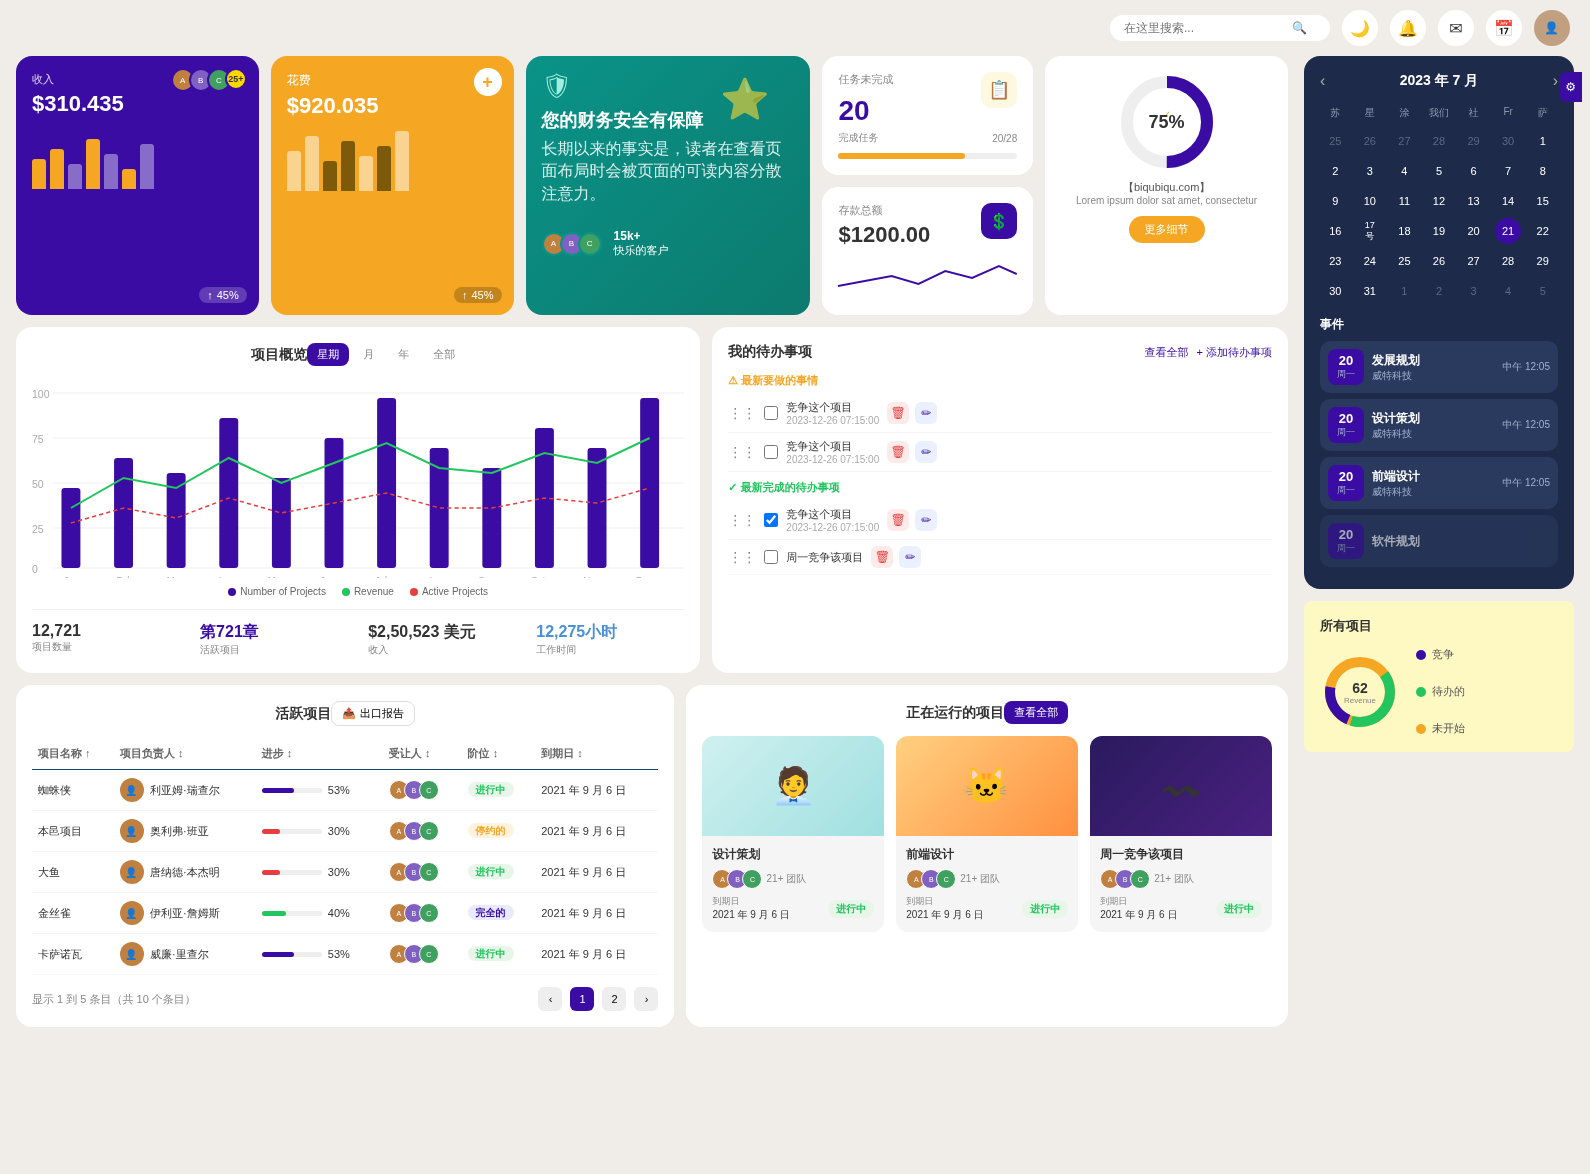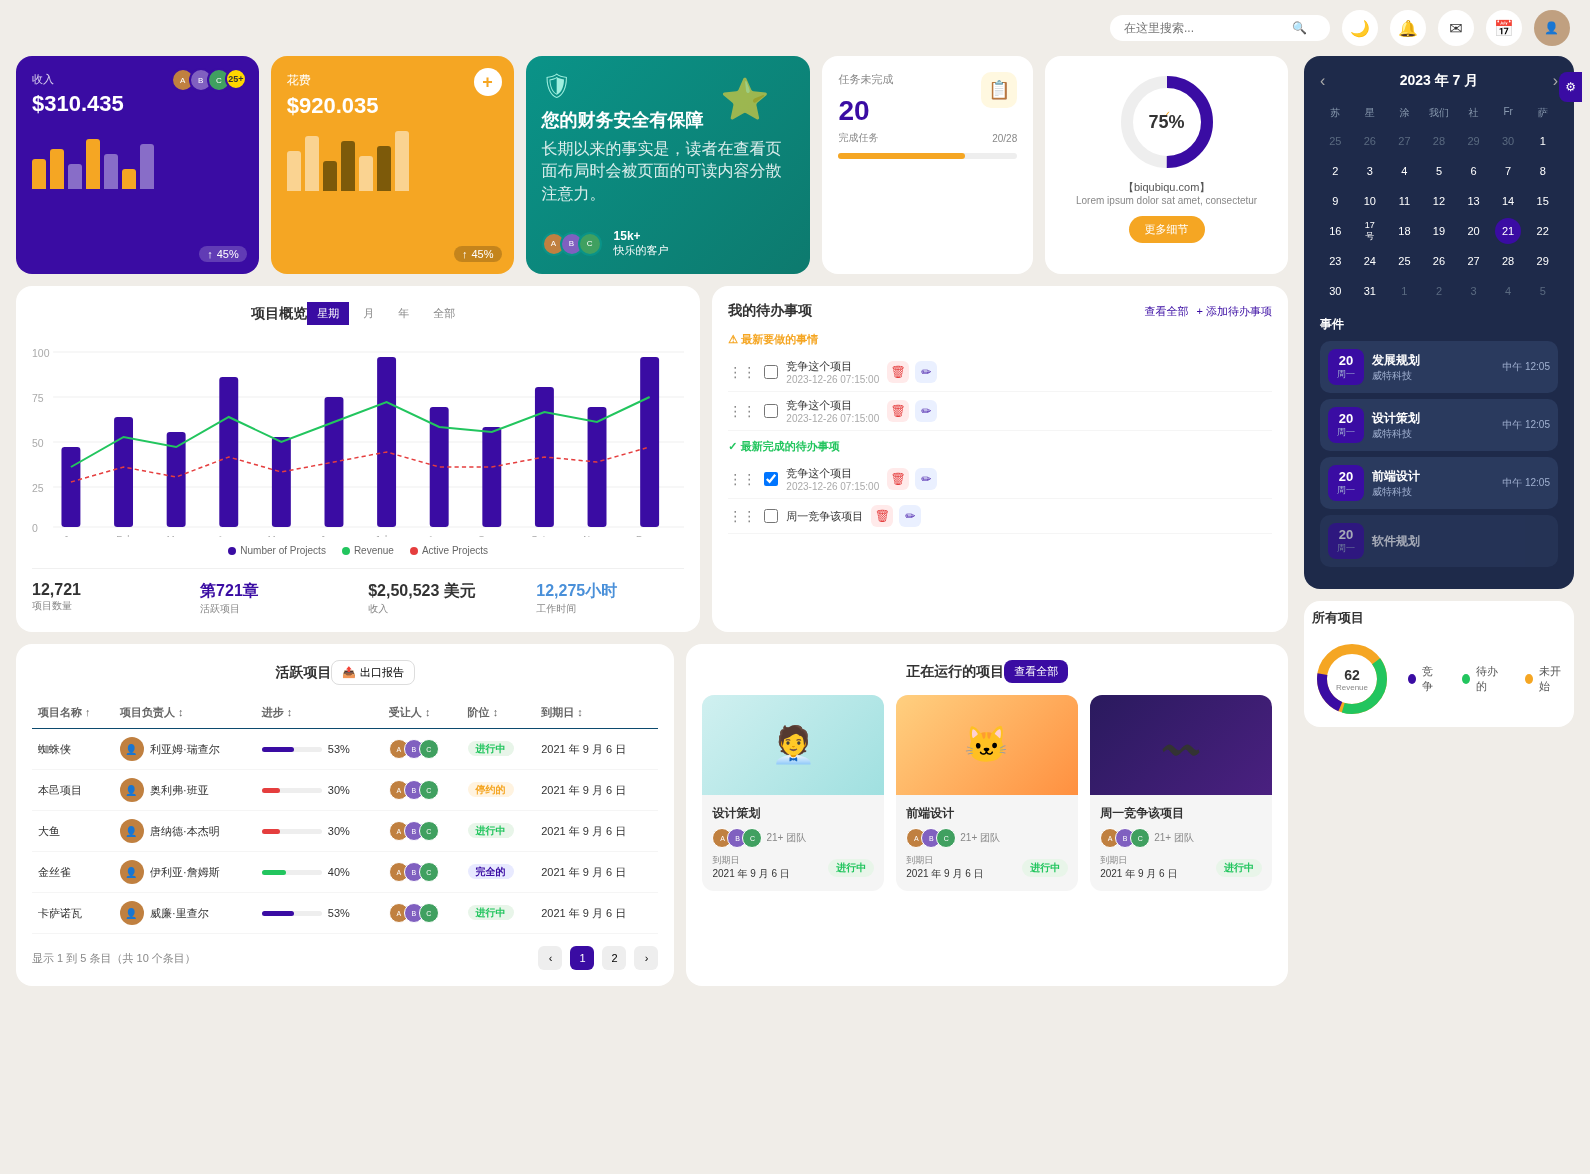--- a/index.html
+++ b/index.html
@@ -64,21 +64,21 @@
     .donut-pct { position: absolute; top: 50%; left: 50%; transform: translate(-50%, -50%); font-size: 18px; font-weight: bold; color: #333; }
     .donut-label { font-size: 11px; color: #555; text-align: center; margin-top: 8px; }
     .donut-sublabel { font-size: 10px; color: #888; text-align: center; }
     .more-btn { background: #f5a623; color: #fff; border: none; border-radius: 20px; padding: 6px 16px; cursor: pointer; font-size: 11px; margin-top: 10px; }
 
     
     .card-project { background: #fff; border-radius: 16px; padding: 16px; }
     .card-header { display: flex; align-items: center; justify-content: center; margin-bottom: 12px; }
     .card-title { font-size: 14px; font-weight: bold; }
     .tab-group { display: flex; gap: 4px; }
-    .tab-btn { padding: 4px 10px; border-radius: 0; border: none; background: transparent; cursor: pointer; font-size: 11px; color: #888; }
+    .tab-btn { padding: 4px 10px; border-radius: 8px; border: none; background: transparent; cursor: pointer; font-size: 11px; color: #888; }
     .tab-btn.active { background: #3a0ca3; color: #fff; }
     .chart-area { height: 200px; position: relative; }
     .chart-stats { display: flex; gap: 20px; margin-top: 12px; padding-top: 12px; border-top: 1px solid #f0f0f0; }
     .stat-item { flex: 1; }
     .stat-value { font-size: 16px; font-weight: bold; }
     .stat-value.purple { color: #3a0ca3; }
     .stat-value.blue { color: #4a90d9; }
     .stat-label { font-size: 10px; color: #888; }
     .legend { display: flex; gap: 16px; margin-top: 8px; justify-content: center; }
     .legend-item { display: flex; align-items: center; gap: 4px; font-size: 10px; color: #666; }
@@ -144,24 +144,24 @@
     .cal-event-date { background: #3a0ca3; border-radius: 8px; padding: 4px 6px; text-align: center; min-width: 36px; }
     .cal-event-day-num { font-size: 13px; font-weight: bold; }
     .cal-event-day-name { font-size: 9px; color: #a0b0d0; }
     .cal-event-info { flex: 1; }
     .cal-event-name { font-size: 12px; font-weight: bold; }
     .cal-event-company { font-size: 10px; color: #a0b0d0; }
     .cal-event-time { font-size: 10px; color: #a0b0d0; }
     .cal-settings { position: absolute; top: 16px; right: -8px; background: #3a0ca3; border-radius: 8px 0 0 8px; padding: 8px 6px; cursor: pointer; }
 
     
-    .card-all-projects { background: #ffffff; border-radius: 16px; padding: 8px; }
+    .card-all-projects { background: #fef9c3; border-radius: 8px; padding: 16px; }
     .all-proj-title { font-size: 13px; font-weight: bold; margin-bottom: 12px; }
     .all-proj-body { display: flex; align-items: center; gap: 16px; }
-    .proj-legend { display: flex; flex-direction: row; gap: 22px; }
+    .proj-legend { display: flex; flex-direction: column; gap: 22px; }
     .proj-legend-item { display: flex; align-items: center; gap: 6px; font-size: 11px; color: #555; }
     .proj-legend-dot { width: 10px; height: 10px; border-radius: 50%; }
 
     
     .bottom-row { display: flex; gap: 12px; }
 
     .mini-avatar { width: 20px; height: 20px; border-radius: 50%; background: #c08040; border: 1px solid #fff; margin-left: -5px; font-size: 7px; display: flex; align-items: center; justify-content: center; color: #fff; }
     .mini-avatar:first-child { margin-left: 0; }
     .mini-avatar-stack { display: flex; }
   </style>
@@ -269,20 +269,28 @@
           </div>
           <div style="display:flex;justify-content:space-between;align-items:center;font-size:10px;color:#888;margin-top:4px;">
             <span>完成任务</span>
             <span>20/28</span>
           </div>
           <div class="progress-bar">
             <div class="progress-fill" style="width:71%;"></div>
           </div>
         </div>
 
+        <div class="card-savings">
+          <div style="font-size:11px;color:#888;">存款总额</div>
+          <div class="amount">$1200.00</div>
+          <div class="savings-icon">💲</div>
+          <svg class="sparkline" viewBox="0 0 200 40" preserveAspectRatio="none">
+            <polyline points="0,30 30,25 60,20 90,28 120,15 150,22 180,10 200,18" fill="none" stroke="#3a0ca3" stroke-width="2"></polyline>
+          </svg>
+        </div>
       </div>
 
       <div class="card-donut">
         <div class="donut-wrapper">
           <svg width="100" height="100" viewBox="0 0 100 100">
             <circle cx="50" cy="50" r="40" fill="none" stroke="#eee" stroke-width="12"></circle>
             <circle cx="50" cy="50" r="40" fill="none" stroke="#3a0ca3" stroke-width="12" stroke-dasharray="188.5 251.3" stroke-dashoffset="62.8" transform="rotate(-90 50 50)"></circle>
             <circle cx="50" cy="50" r="18" fill="#fff"></circle>
             <text x="50" y="46" text-anchor="middle" font-size="10" fill="#f5a623">✓</text>
           </svg>

